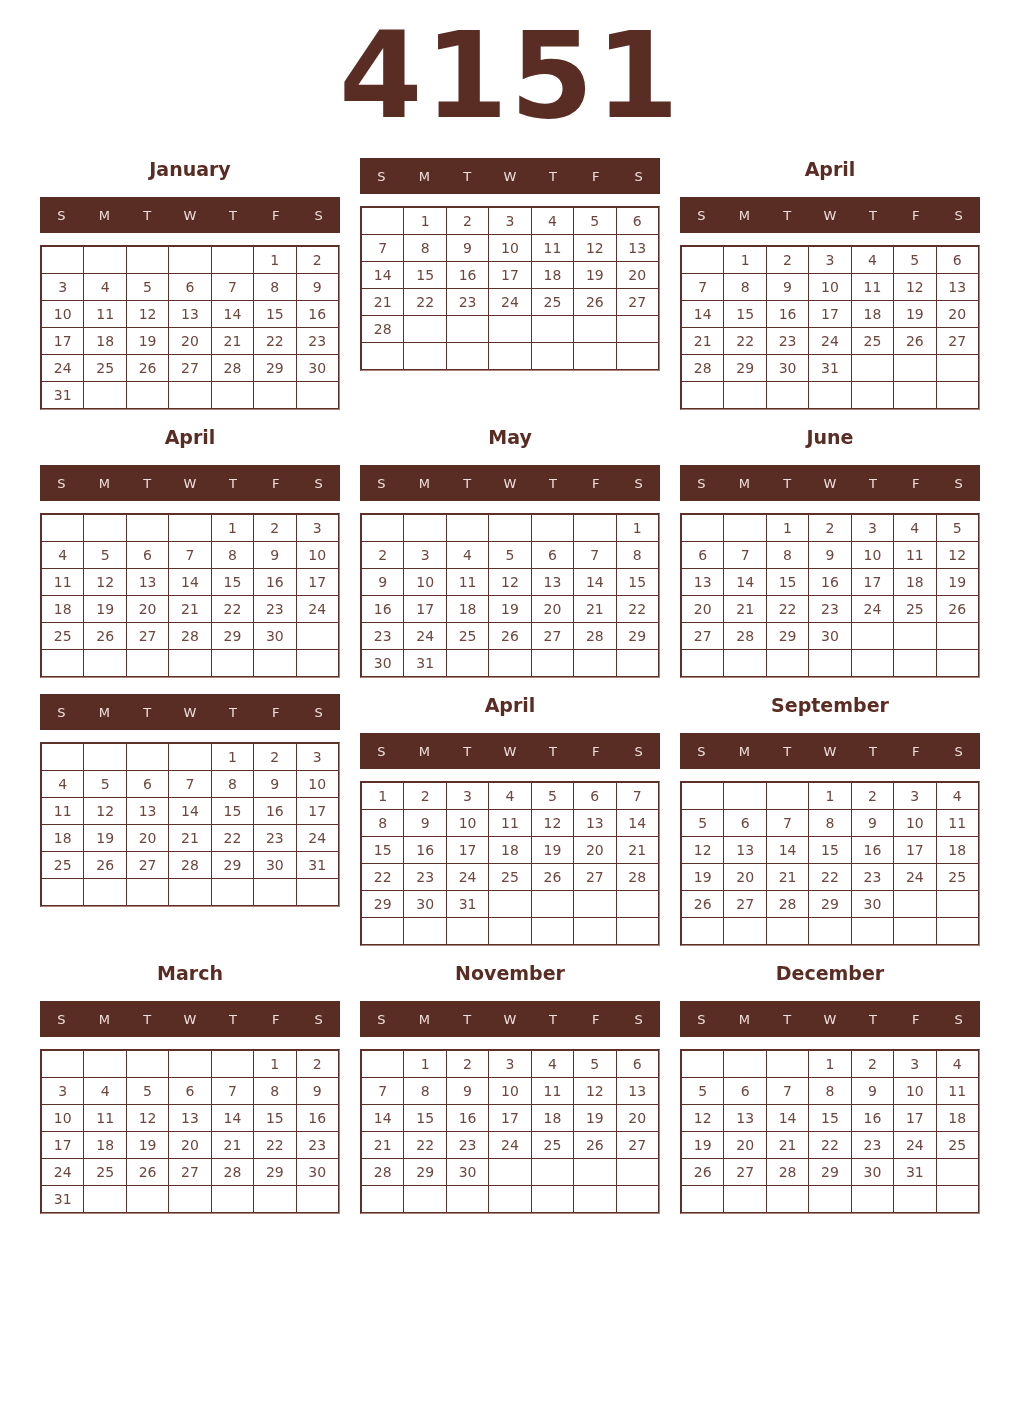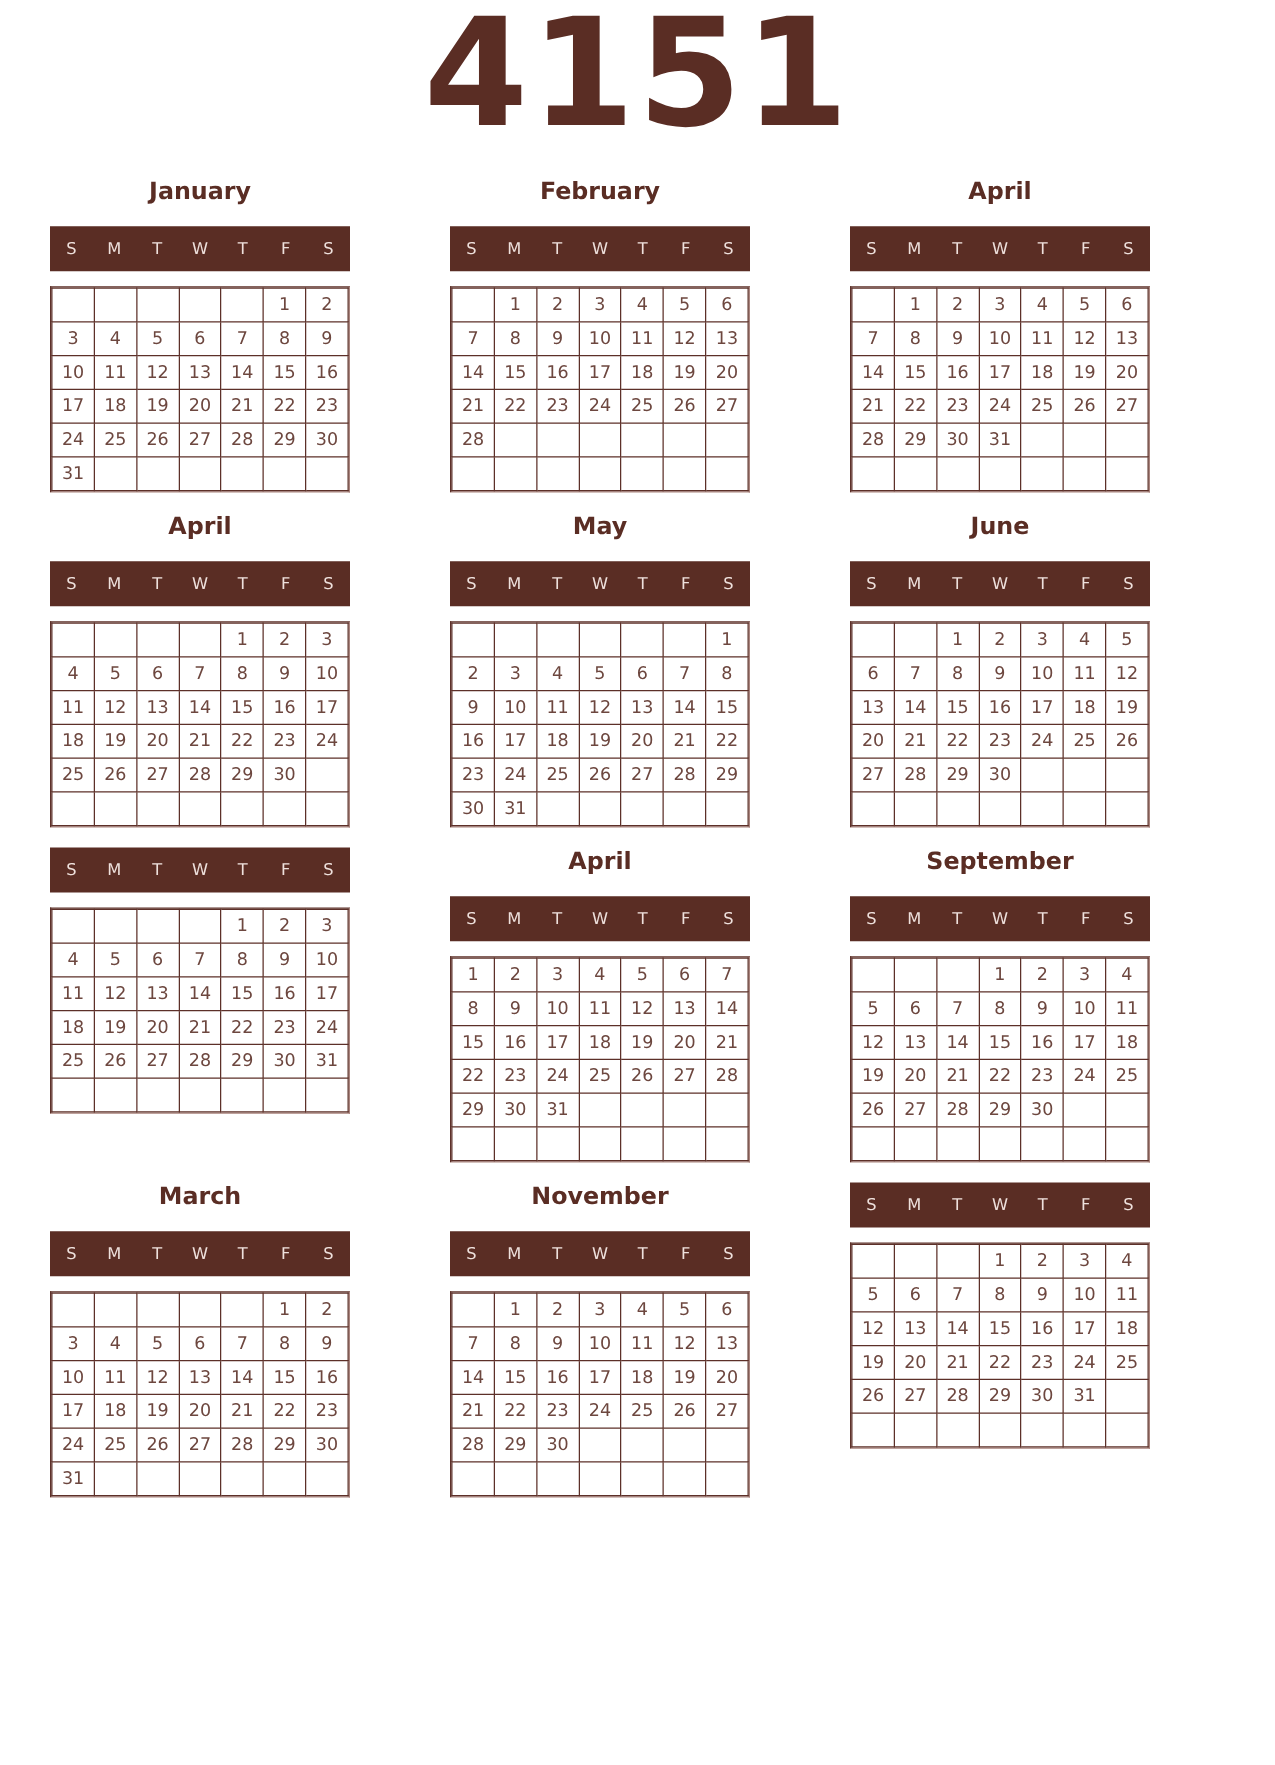--- a/index.html
+++ b/index.html
@@ -16,32 +16,32 @@
     background: #ffffff;
     font-family: "DejaVu Sans", sans-serif;
     overflow: hidden;
   }
   .year-title {
     text-align: center;
     font-size: 120px;
     font-weight: bold;
     line-height: 1;
     color: var(--accent);
-    padding-top: 0;
+    padding-top: 16px;
     letter-spacing: 2px;
   }
   .months-grid {
     margin-top: 22px;
     padding: 0 40px;
     display: grid;
     grid-template-columns: repeat(3, 300px);
     justify-content: space-between;
     row-gap: 16px;
   }
-  .month { width: 240px; }
+  .month { width: 300px; }
   .month-name {
     text-align: center;
     font-size: 19px;
     font-weight: bold;
     color: var(--accent);
     margin-bottom: 17px;
   }
   .weekday-bar {
     display: flex;
     height: 36px;
@@ -148,21 +148,20 @@
               <td></td>
               <td></td>
               <td></td>
             </tr>
           </tbody>
       </table>
     </div>
   </div>
 
   <div class="month">
-    <div class="month-name">February</div>
     <div class="weekday-bar">
         <div class="wd">S</div>
         <div class="wd">M</div>
         <div class="wd">T</div>
         <div class="wd">W</div>
         <div class="wd">T</div>
         <div class="wd">F</div>
         <div class="wd">S</div>
       </div>
     <div class="table-frame">
@@ -877,20 +876,21 @@
               <td></td>
               <td></td>
               <td></td>
             </tr>
           </tbody>
       </table>
     </div>
   </div>
 
   <div class="month">
+    <div class="month-name">December</div>
     <div class="weekday-bar">
         <div class="wd">S</div>
         <div class="wd">M</div>
         <div class="wd">T</div>
         <div class="wd">W</div>
         <div class="wd">T</div>
         <div class="wd">F</div>
         <div class="wd">S</div>
       </div>
     <div class="table-frame">

